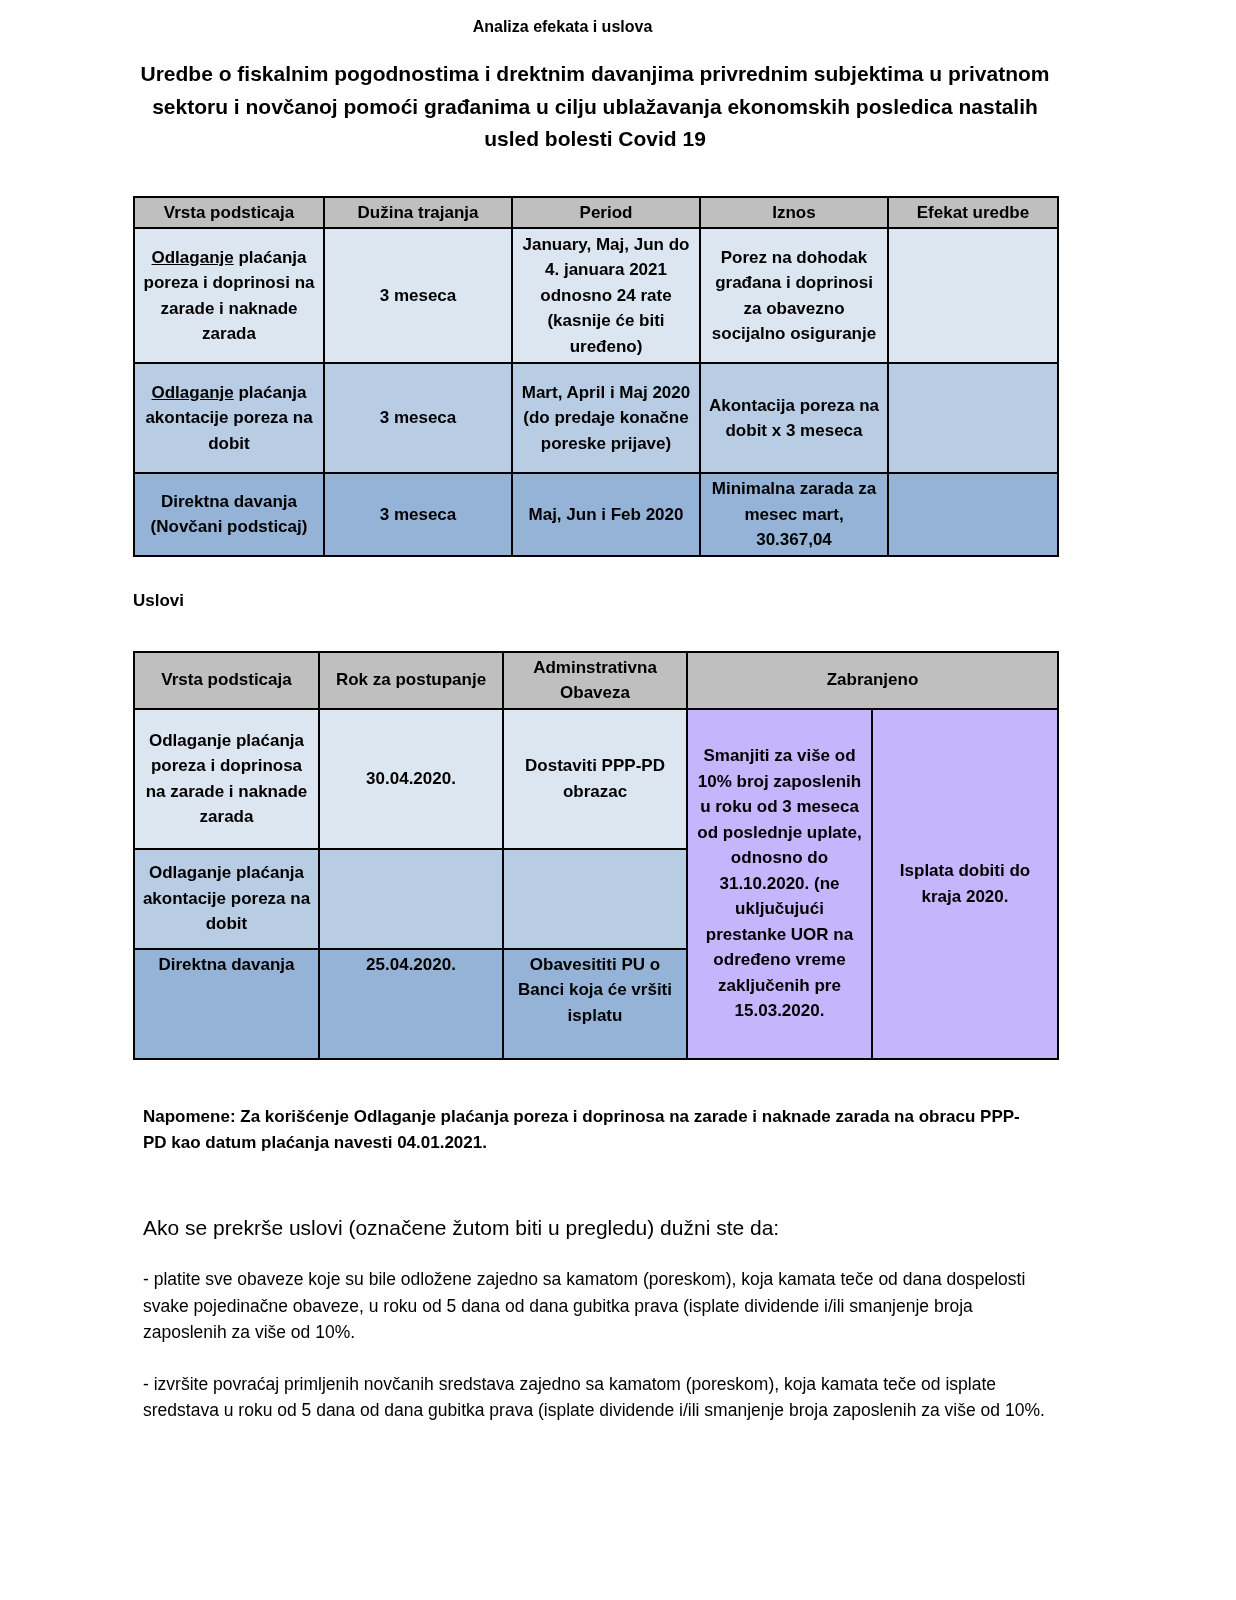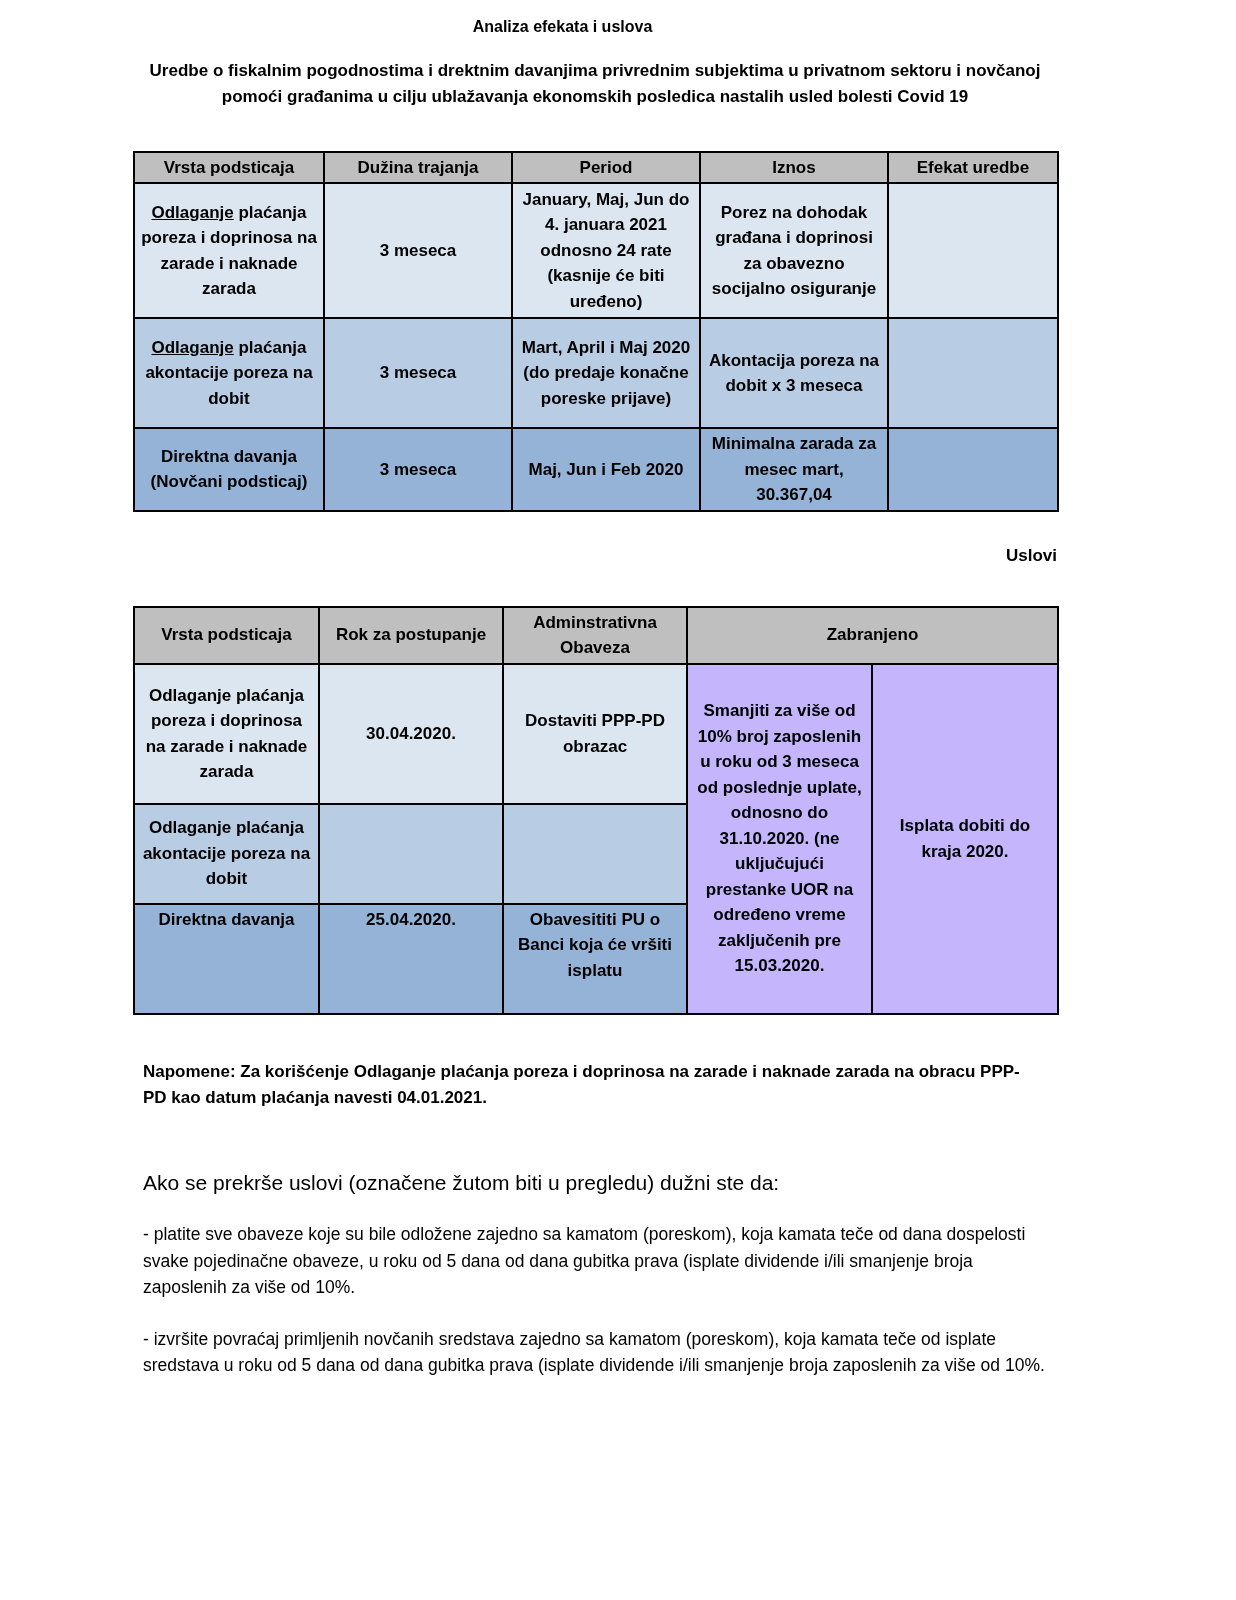--- a/index.html
+++ b/index.html
@@ -24,21 +24,21 @@
   .doc-title {
     margin: 8px 0 0 0;
     text-align: center;
     font-size: 16px;
     font-weight: bold;
   }
   .doc-subtitle {
     margin: 22px auto 0 auto;
     width: 924px;
     text-align: center;
-    font-size: 17px;
+    font-size: 21px;
     font-weight: bold;
     line-height: 1.55;
   }
 
   table.grid {
     border-collapse: collapse;
     table-layout: fixed;
     width: 924px;
     margin-top: 40px;
   }
@@ -62,21 +62,21 @@
 
   .t1 { margin-top: 103px; }
   .t1-hdr { height: 26px; }
   .t1-r1  { height: 135px; }
   .t1-r2  { height: 110px; }
   .t1-r3  { height: 82px; }
 
   .uslovi-heading {
     margin: 34px 0 16px 0;
     width: 924px;
-    text-align: right;
+    text-align: left;
     font-size: 17px;
     font-weight: bold;
   }
 
   .t2-hdr { height: 52px; }
   .t2-r1  { height: 140px; }
   .t2-r2  { height: 100px; }
   .t2-r3  { height: 110px; padding-left: 32px; }
 
   .napomene {
@@ -119,21 +119,21 @@
     </colgroup>
     <tbody>
         <tr class="t1-hdr">
       <th class="hdr">Vrsta podsticaja</th>
       <th class="hdr">Dužina trajanja</th>
       <th class="hdr">Period</th>
       <th class="hdr">Iznos</th>
       <th class="hdr">Efekat uredbe</th>
     </tr>
     <tr class="t1-r1">
-      <td class="light"><span class="u">Odlaganje</span><span> plaćanja poreza  i doprinosa na zarade i naknade zarada</span></td>
+      <td class="light"><span class="u">Odlaganje</span><span> plaćanja poreza  i doprinosi na zarade i naknade zarada</span></td>
       <td class="light">3 meseca</td>
       <td class="light">January, Maj, Jun do 4. januara 2021 odnosno 24 rate (kasnije će biti uređeno)</td>
       <td class="light">Porez na dohodak građana i doprinosi za obavezno socijalno osiguranje</td>
       <td class="light"></td>
     </tr>
     <tr class="t1-r2">
       <td class="mid"><span class="u">Odlaganje</span><span> plaćanja akontacije poreza na dobit</span></td>
       <td class="mid">3 meseca</td>
       <td class="mid">Mart, April i Maj 2020 (do predaje konačne poreske prijave)</td>
       <td class="mid">Akontacija poreza na dobit x 3 meseca</td>

